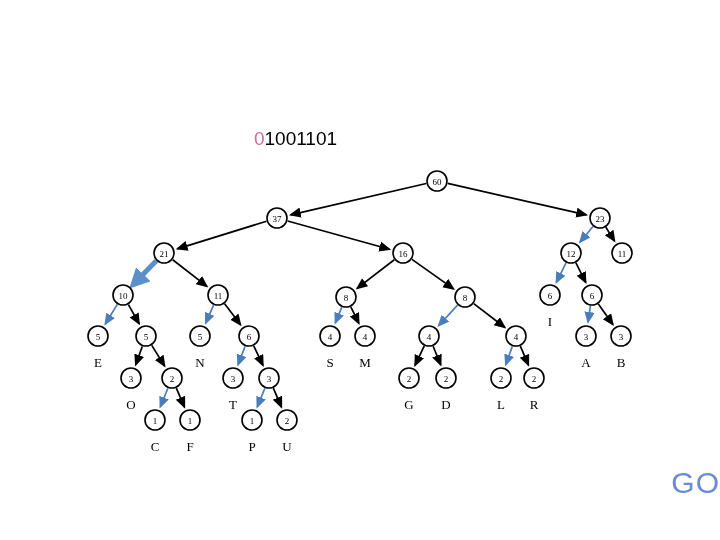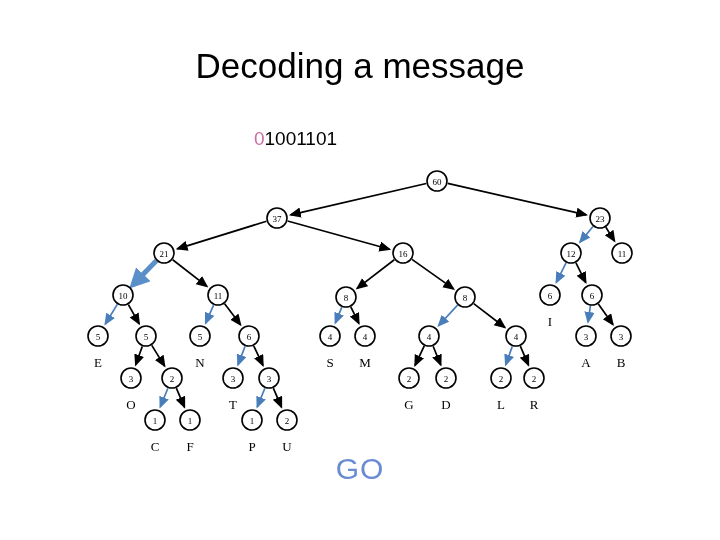--- a/index.html
+++ b/index.html
@@ -44,23 +44,23 @@
     font-size: 19px;
     color: #000000;
     white-space: pre;
   }
   #bitstring .hl {
     color: #CC6CA6;
   }
   #decoded {
     position: absolute;
     left: 0;
-    top: 452px;
-    width: 720px;
-    text-align: center;
+    top: 466px;
+    width: 720px;
+    text-align: right;
     font-family: "Liberation Sans", sans-serif;
     font-size: 30px;
     color: #6A8BD4;
     letter-spacing: 1px;
   }
   #tree-svg {
     position: absolute;
     left: 0;
     top: 0;
     width: 720px;
@@ -98,21 +98,20 @@
     stroke: #5B8FC9;
     stroke-width: 5;
     fill: none;
   }
 </style>
 </head>
 <body>
 
 <div id="slide">
 
-  <div id="title">Decoding a message</div>
 
   <div id="bitstring"><span class="hl">0</span><span>1001101</span></div>
 
   <svg id="tree-svg" viewBox="0 0 720 540">
     <defs>
       <marker id="arrow-black" markerWidth="7" markerHeight="7" refX="6" refY="3" orient="auto" markerUnits="strokeWidth">
         <path d="M0,0 L7,3 L0,6 z" fill="#000000"></path>
       </marker>
       <marker id="arrow-blue" markerWidth="7" markerHeight="7" refX="6" refY="3" orient="auto" markerUnits="strokeWidth">
         <path d="M0,0 L7,3 L0,6 z" fill="#4A7EBB"></path>

